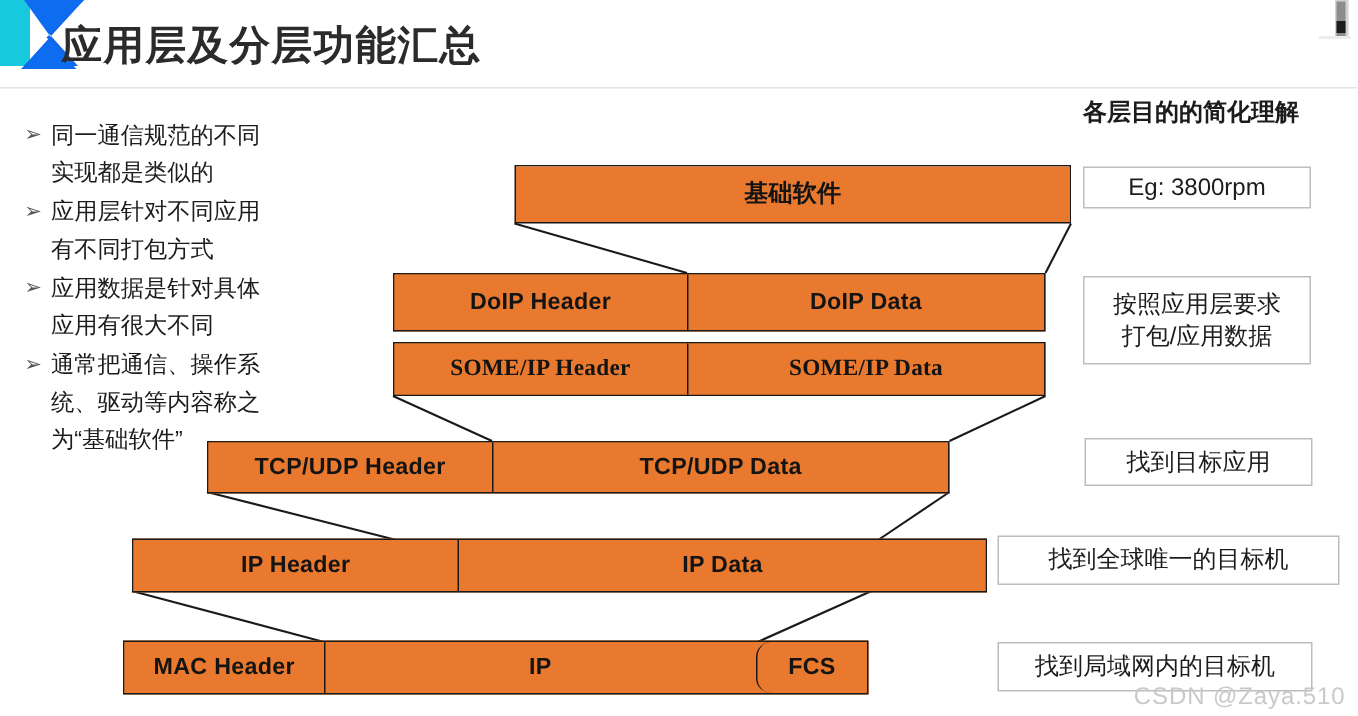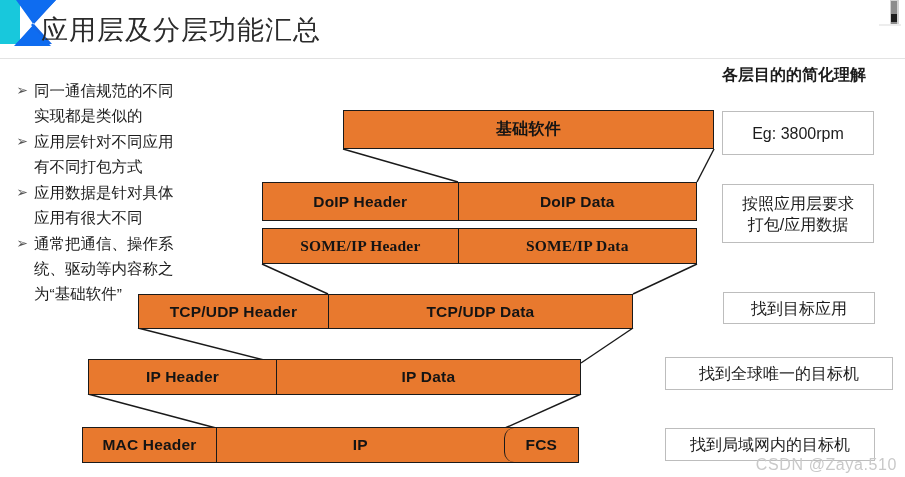--- a/index.html
+++ b/index.html
@@ -37,21 +37,21 @@
     position: absolute;
     left: 0; top: 0;
     width: 62px;
     height: 56px;
   }
   #page-title {
     position: absolute;
     left: 41px;
     top: 13px;
     font-size: 27px;
-    font-weight: normal;
+    font-weight: bold;
     color: #2b2b2b;
     letter-spacing: 1px;
     white-space: nowrap;
     line-height: 34px;
   }
   #corner-logo {
     position: absolute;
     right: 4px;
     top: 0px;
     width: 22px;
@@ -231,34 +231,34 @@
   <div class="pdu-row" style="left:262px; top:228px; width:435px; height:36px;font-family:Liberation Serif, serif;">
     <div class="pdu-cell" style="flex:196 1 0;">SOME/IP Header</div>
     <div class="pdu-cell" style="flex:239 1 0;">SOME/IP Data</div>
   </div>
 
   <div class="pdu-row" style="left:138px; top:294px; width:495px; height:35px;">
     <div class="pdu-cell" style="flex:190 1 0;">TCP/UDP Header</div>
     <div class="pdu-cell" style="flex:305 1 0;">TCP/UDP Data</div>
   </div>
 
-  <div class="pdu-row" style="left:88px; top:359px; width:493px; height:36px;">
+  <div class="pdu-row" style="left:88px; top:359px; width:570px; height:36px;">
     <div class="pdu-cell" style="flex:188 1 0;">IP Header</div>
     <div class="pdu-cell" style="flex:305 1 0;">IP Data</div>
   </div>
 
   <div class="pdu-row" style="left:82px; top:427px; width:497px; height:36px;">
     <div class="pdu-cell" style="flex:134 1 0;">MAC Header</div>
     <div class="pdu-cell" style="flex:289 1 0;">IP</div>
     <div class="pdu-cell" style="flex:74 1 0;border-radius:10px;">FCS</div>
   </div>
 
   <div id="summary-heading">各层目的的简化理解</div>
 
-  <div class="note-box" style="left:722px; top:111px; width:152px; height:44px;">Eg: 3800rpm</div>
+  <div class="note-box" style="left:722px; top:111px; width:152px; height:28px;">Eg: 3800rpm</div>
 
   <div class="note-box" style="left:722px; top:184px; width:152px; height:59px;">按照应用层要求
 打包/应用数据</div>
 
   <div class="note-box" style="left:723px; top:292px; width:152px; height:32px;">找到目标应用</div>
 
   <div class="note-box" style="left:665px; top:357px; width:228px; height:33px;">找到全球唯一的目标机</div>
 
   <div class="note-box" style="left:665px; top:428px; width:210px; height:33px;">找到局域网内的目标机</div>
 

